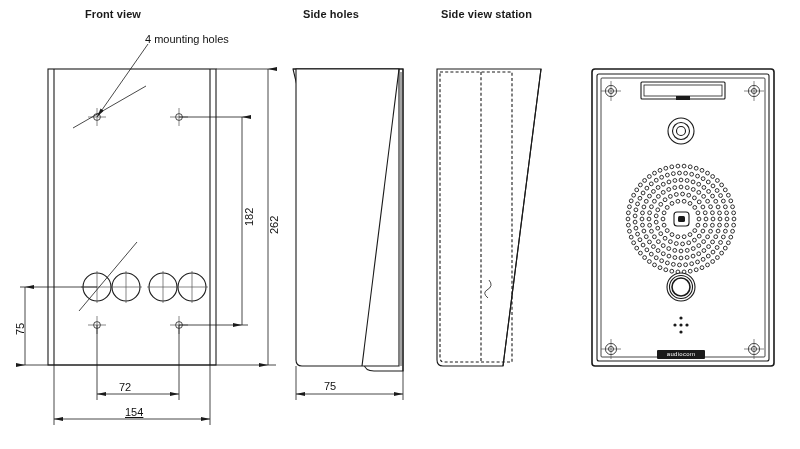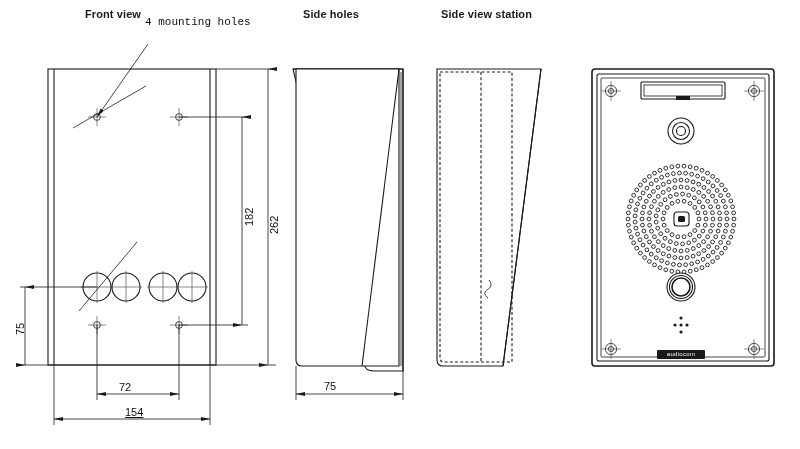--- a/index.html
+++ b/index.html
@@ -69,21 +69,21 @@
 
 <div id="stage">
 
   <div class="view-title" style="left:85px; top:8px;">Front view</div>
 
   <div class="view-title" style="left:303px; top:8px;">Side holes</div>
 
   <div class="view-title" style="left:441px; top:8px;">Side view station</div>
 
 
-  <div class="note-label" style="left:145px; top:16px;font-family:Liberation Mono, monospace;">4 mounting holes</div>
+  <div class="note-label" style="left:145px; top:33px;">4 mounting holes</div>
 
   <div class="note-label rot" style="left:97px; top:108px;">Ø5,2</div>
 
   <div class="note-label rot" style="left:98px; top:250px;">Ø16,5</div>
 
   <div class="dim-label vert" style="left:243px; top:226px;">182</div>
 
   <div class="dim-label vert" style="left:268px; top:234px;">262</div>
 
   <div class="dim-label vert" style="left:14px; top:335px;">75</div>

